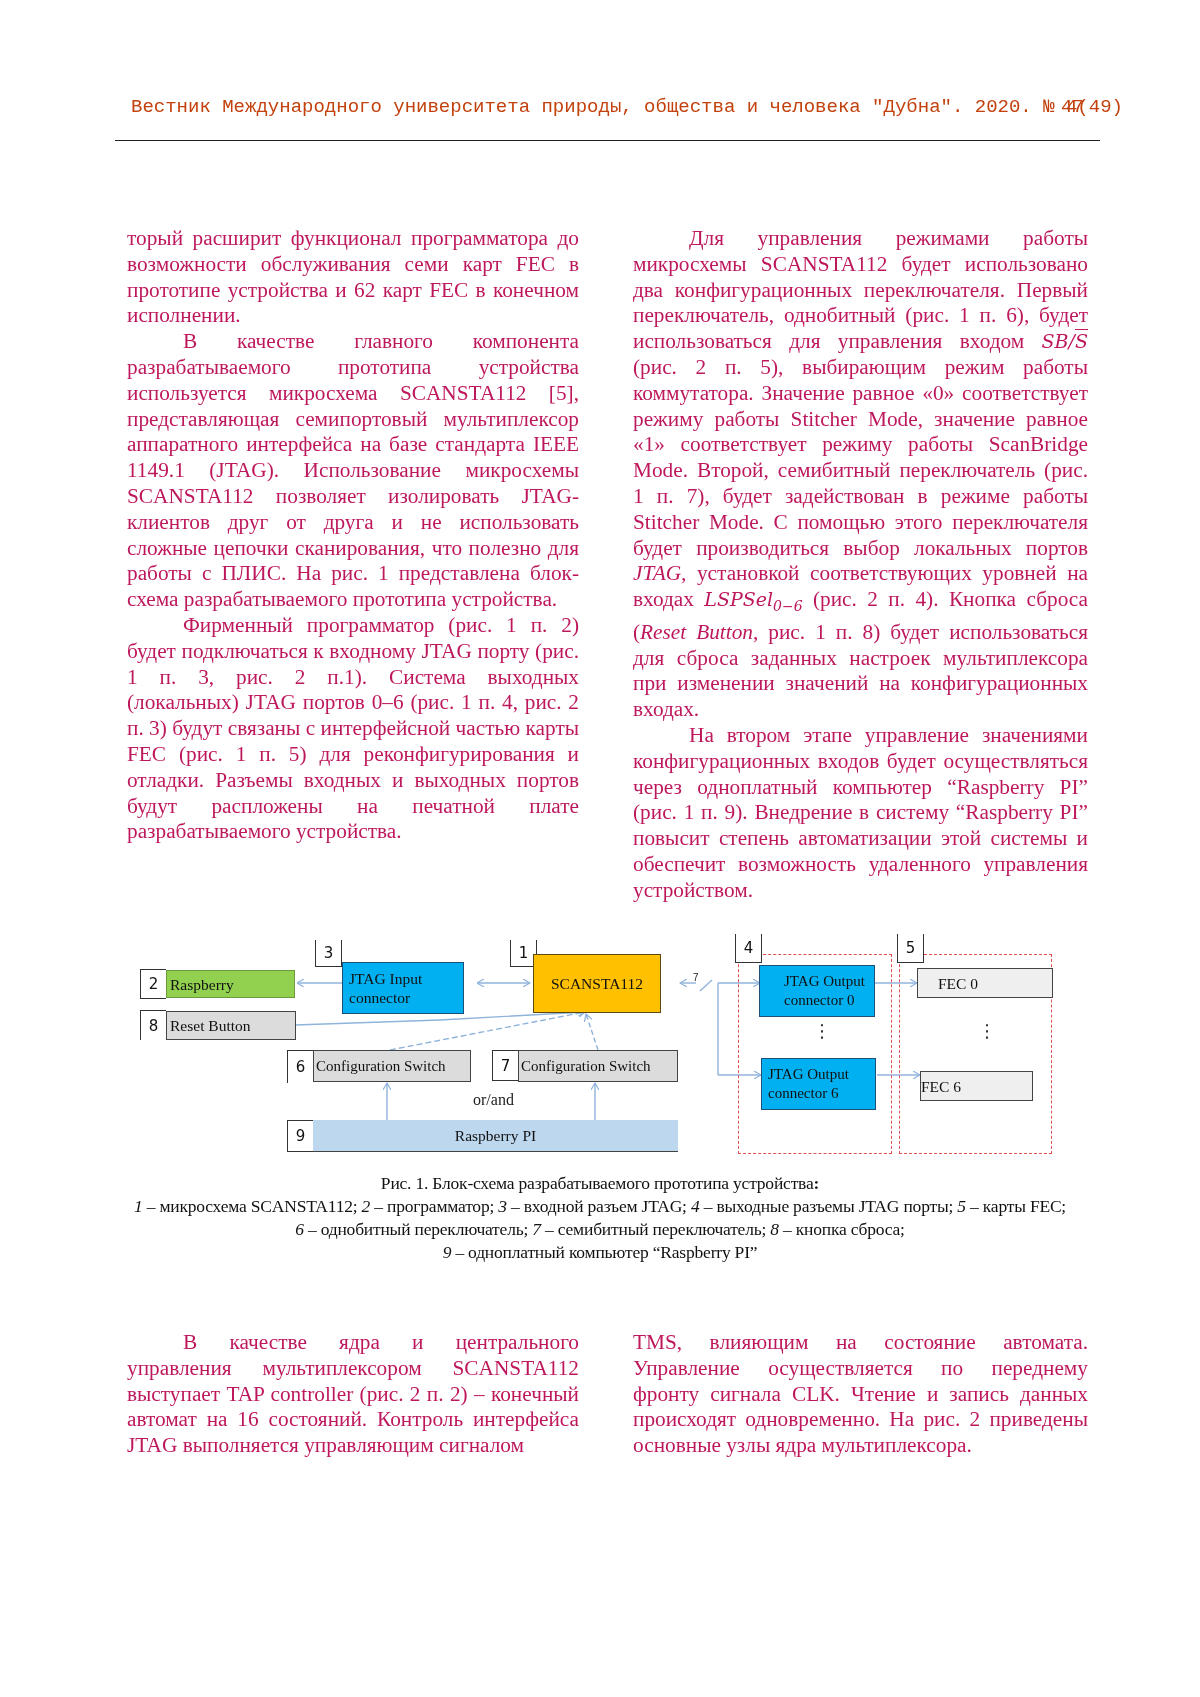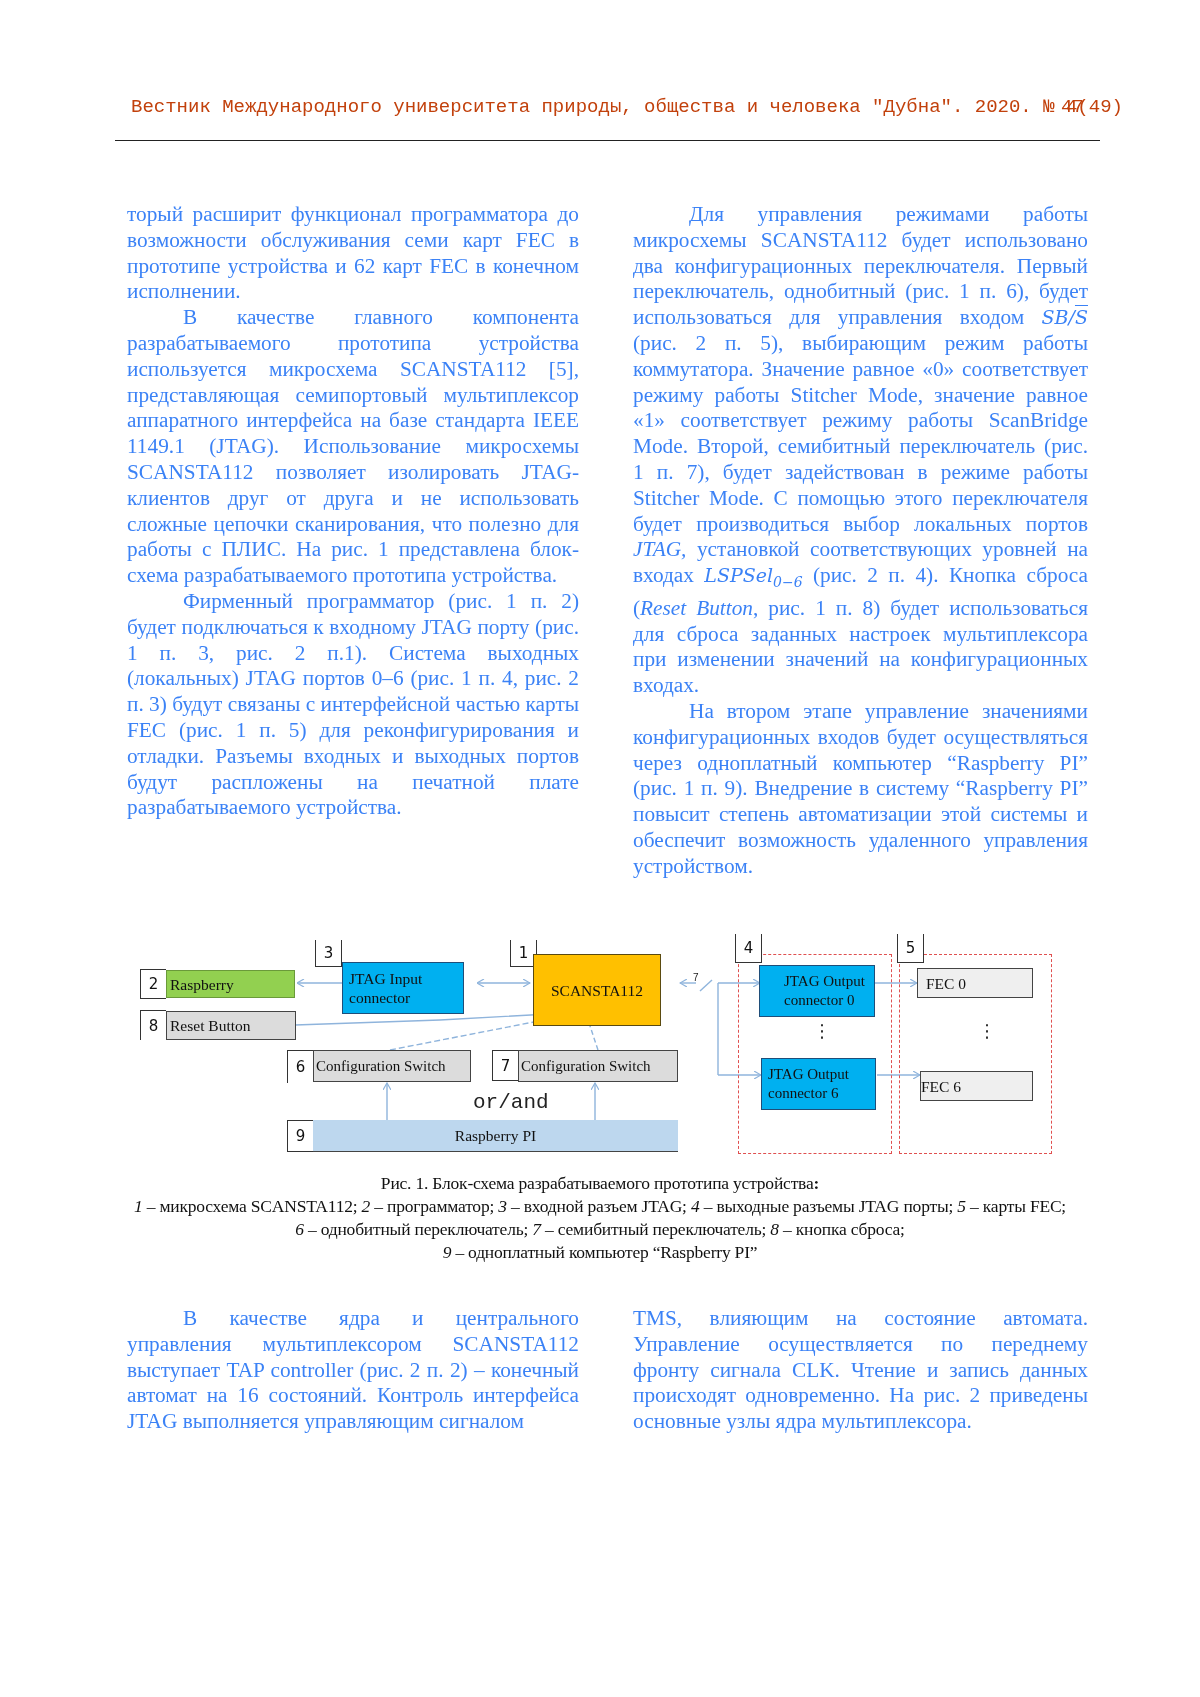--- a/index.html
+++ b/index.html
@@ -7,22 +7,23 @@
   .header {
     position: absolute; left: 115px; top: 96px; width: 985px;
     font-family: Liberation Mono, monospace; font-size: 19px; color: #c2410c;
     white-space: nowrap;
     margin-left: 16px;
   }
   .header .pagenum { position: absolute; left: 930px; top: 0; }
   .rule { position: absolute; left: 115px; top: 140px; width: 985px; border-top: 1.3px solid #222; }
   .col {
     position: absolute; font-family: "Liberation Serif", serif; font-size: 21.3px;
-    line-height: 25.8px; text-align: justify; color: #3b82f6;
+    line-height: 25.8px; text-align: justify; color: #be185d;
     hyphens: manual;
+    margin-top: 24px;
   }
   .col p { margin: 0; }
   .col p.ind { text-indent: 56px; }
   .col-left-top { left: 127px; top: 202px; width: 452px; }
   .col-right-top { left: 633px; top: 202px; width: 455px; }
   .col-left-bot { left: 127px; top: 1306px; width: 452px; }
   .col-right-bot { left: 633px; top: 1306px; width: 455px; }
   .it { font-style: italic; }
   .math { font-family: "DejaVu Serif", serif; font-style: italic; font-size: 19px; }
   .overline { text-decoration: overline; }
@@ -42,21 +43,21 @@
   }
   .num.tag { border-top: none; border-right: 1.4px solid #333; border-left: 1.4px solid #333; border-bottom: 1.4px solid #333; }
   .green { background: #92d050; border: 1px solid #6a9a3a; }
   .blue { background: #00b0f0; border: 1.4px solid #1f4e79; }
   .orange { background: #ffc000; border: 1.4px solid #5a4a10; justify-content: center; }
   .gray { background: #dcdcdc; border: 1.4px solid #444; }
   .lightgray { background: #efefef; border: 1.4px solid #444; }
   .lightblue { background: #bdd7ee; justify-content: center; border-bottom: 1.4px solid #444; }
   .dashed-red { position: absolute; box-sizing: border-box; border: 1.6px dashed #e05050; }
   .dots { position: absolute; font-family: "Liberation Serif", serif; font-size: 18px; line-height: 9px; color: #222; }
-  .orand { position: absolute; font-family: Liberation Mono, monospace; font-size: 21px; color: #222; }
+  .orand { position: absolute; font-family: Liberation Serif, serif; font-size: 16px; color: #222; }
   .tiny { position: absolute; font-family: "Liberation Sans", sans-serif; font-size: 10px; color: #222; }
 
   .caption {
     position: absolute; left: 130px; top: 1172px; width: 940px; text-align: center;
     font-family: "Liberation Serif", serif; font-size: 17.5px; line-height: 23px; color: #111;
     letter-spacing: -0.2px;
   }
   .caption b { font-weight: bold; }
 </style>
 </head>
@@ -118,21 +119,21 @@
   <div class="num" style="left:0px;top:39px;width:26px;height:30px;border-right:none;">2</div>
   <div class="blk green" style="left:26px;top:40px;width:129px;height:28px;padding-left:3px;">Raspberry</div>
 
   <div class="num" style="left:0px;top:80px;width:26px;height:30px;border-right:none;border-bottom:none;">8</div>
   <div class="blk gray" style="left:26px;top:81px;width:130px;height:29px;padding-left:3px;">Reset Button</div>
 
   <div class="num tag" style="left:175px;top:10px;width:27px;height:27px;border-top:none;">3</div>
   <div class="blk blue" style="left:202px;top:32px;width:122px;height:52px;padding-left:6px;">JTAG Input connector</div>
 
   <div class="num tag" style="left:370px;top:10px;width:27px;height:27px;border-top:none;">1</div>
-  <div class="blk orange" style="left:393px;top:24px;width:128px;height:72px;">SCANSTA112</div>
+  <div class="blk orange" style="left:393px;top:24px;width:128px;height:59px;">SCANSTA112</div>
 
   <div class="num" style="left:147px;top:120px;width:26px;height:33px;border-right:none;border-bottom:none;">6</div>
   <div class="blk gray" style="left:173px;top:120px;width:158px;height:32px;padding-left:2px;font-size:15px;">Configuration Switch</div>
 
   <div class="num" style="left:352px;top:120px;width:26px;height:31px;border-right:none;">7</div>
   <div class="blk gray" style="left:378px;top:120px;width:160px;height:32px;padding-left:2px;font-size:15px;">Configuration Switch</div>
 
   <div class="orand" style="left:333px;top:161px;">or/and</div>
 
   <div class="num" style="left:147px;top:190px;width:26px;height:32px;border-right:none;">9</div>
@@ -141,21 +142,21 @@
   <div class="tiny" style="left:553px;top:42px;">7</div>
 
   <div class="dashed-red" style="left:598px;top:24px;width:154px;height:200px;"></div>
   <div class="num tag" style="left:595px;top:4px;width:27px;height:29px;">4</div>
   <div class="blk blue" style="left:619px;top:35px;width:116px;height:52px;padding-left:24px;font-size:15px;line-height:19px;">JTAG Output connector 0</div>
   <div class="dots" style="left:673px;top:97px;">⋮</div>
   <div class="blk blue" style="left:621px;top:128px;width:115px;height:52px;padding-left:6px;font-size:15px;line-height:19px;">JTAG Output connector 6</div>
 
   <div class="dashed-red" style="left:759px;top:24px;width:153px;height:200px;"></div>
   <div class="num tag" style="left:757px;top:4px;width:27px;height:29px;">5</div>
-  <div class="blk lightgray" style="left:777px;top:38px;width:116px;height:30px;padding-left:8px;">FEC 0</div>
+  <div class="blk lightgray" style="left:777px;top:38px;width:136px;height:30px;padding-left:20px;">FEC 0</div>
   <div class="dots" style="left:838px;top:97px;">⋮</div>
   <div class="blk lightgray" style="left:780px;top:141px;width:113px;height:30px;padding-left:0;">FEC 6</div>
 </div>
 
 <div class="caption">
   <div><span>Рис. 1. Блок-схема разрабатываемого прототипа устройства</span><b>:</b></div>
   <div>
     <i>1</i><span> – микросхема SCANSTA112; </span><i>2</i><span> – программатор; </span><i>3</i><span> – входной разъем JTAG; </span><i>4</i><span> – выходные разъемы JTAG порты; </span><i>5</i><span> – карты FEC; </span><i>6</i><span> – однобитный переключатель; </span><i>7</i><span> – семибитный переключатель; </span><i>8</i><span> – кнопка сброса; </span><br><i>9</i><span> – одноплатный компьютер “Raspberry PI”</span>
   </div>
 </div>

